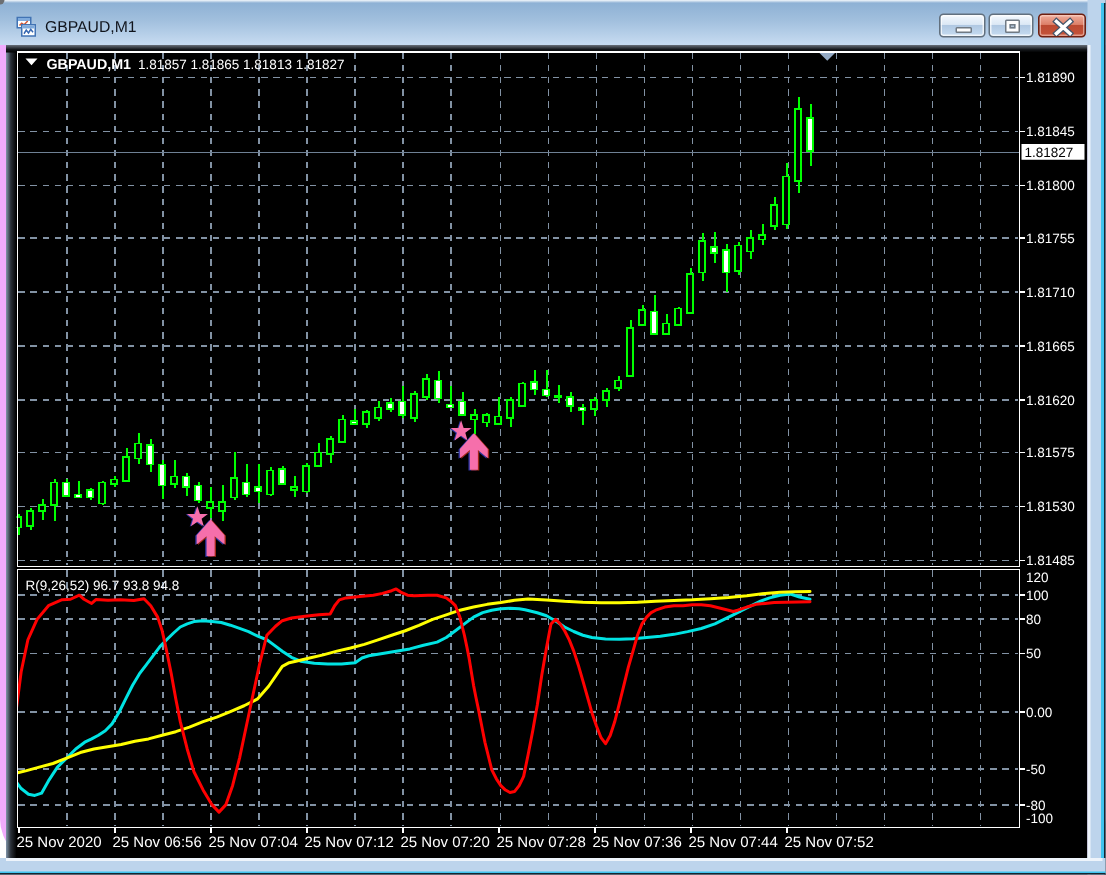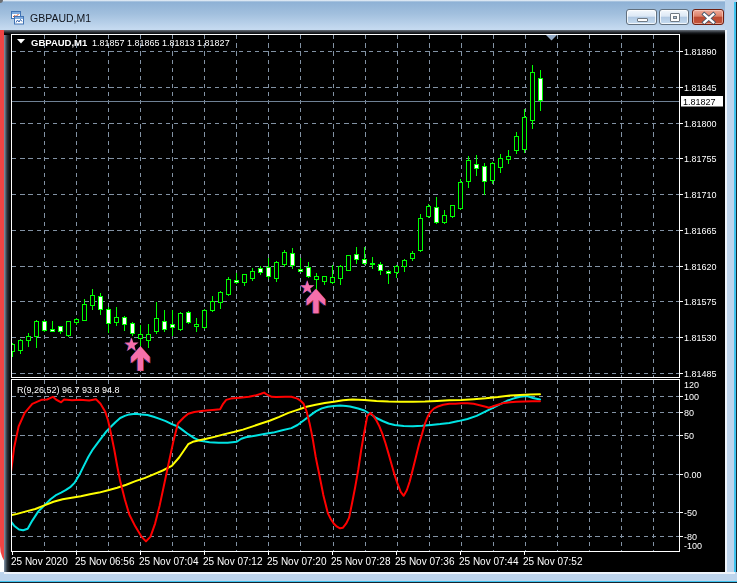--- a/index.html
+++ b/index.html
@@ -1,17 +1,17 @@
 <!DOCTYPE html>
 <html><head>
 <meta charset="utf-8">
 <style>
 * { margin:0; padding:0; box-sizing:border-box; }
 body { width:737px; height:583px; overflow:hidden; font-family:"Liberation Sans", sans-serif; }
-#win { position:absolute; left:0; top:0; width:737px; height:575px; background:#ef4444;border-radius:29px; }
+#win { position:absolute; left:0; top:0; width:737px; height:575px; background:#f0abfc;border-radius:29px; }
 #titlebar { position:absolute; left:0; top:0; width:737px; height:30px;
   background:linear-gradient(#f4f8fc 0px, #8eb1d5 2px, #a2c0de 14px, #c5daf0 29px); }
 #title { position:absolute; left:30px; top:12px; font-size:10.5px; color:#10141c; }
 #corner-tl { position:absolute; left:0; top:0; width:3px; height:3px; background:#6c6f73; border-bottom-right-radius:3px;}
 #corner-tr { position:absolute; left:733px; top:0; width:4px; height:3px; background:#3a3f45; border-bottom-left-radius:3px;}
 .btn { position:absolute; top:9px; height:16px; border:1px solid #62707e; border-radius:3px;
   box-shadow: inset 0 0 0 1px rgba(255,255,255,0.75); }
 #btn-min { left:626px; width:31px; background:linear-gradient(#f3f8fd 0%, #dce8f5 45%, #b0c8e2 50%, #c6dcf1 100%); }
 #btn-max { left:659px; width:30px; background:linear-gradient(#f3f8fd 0%, #dce8f5 45%, #b0c8e2 50%, #c6dcf1 100%); }
 #btn-close { left:692px; width:32px; background:linear-gradient(#efac9b 0%, #dd8169 45%, #bc4a31 50%, #c4533a 100%); border-color:#6e1f10;

